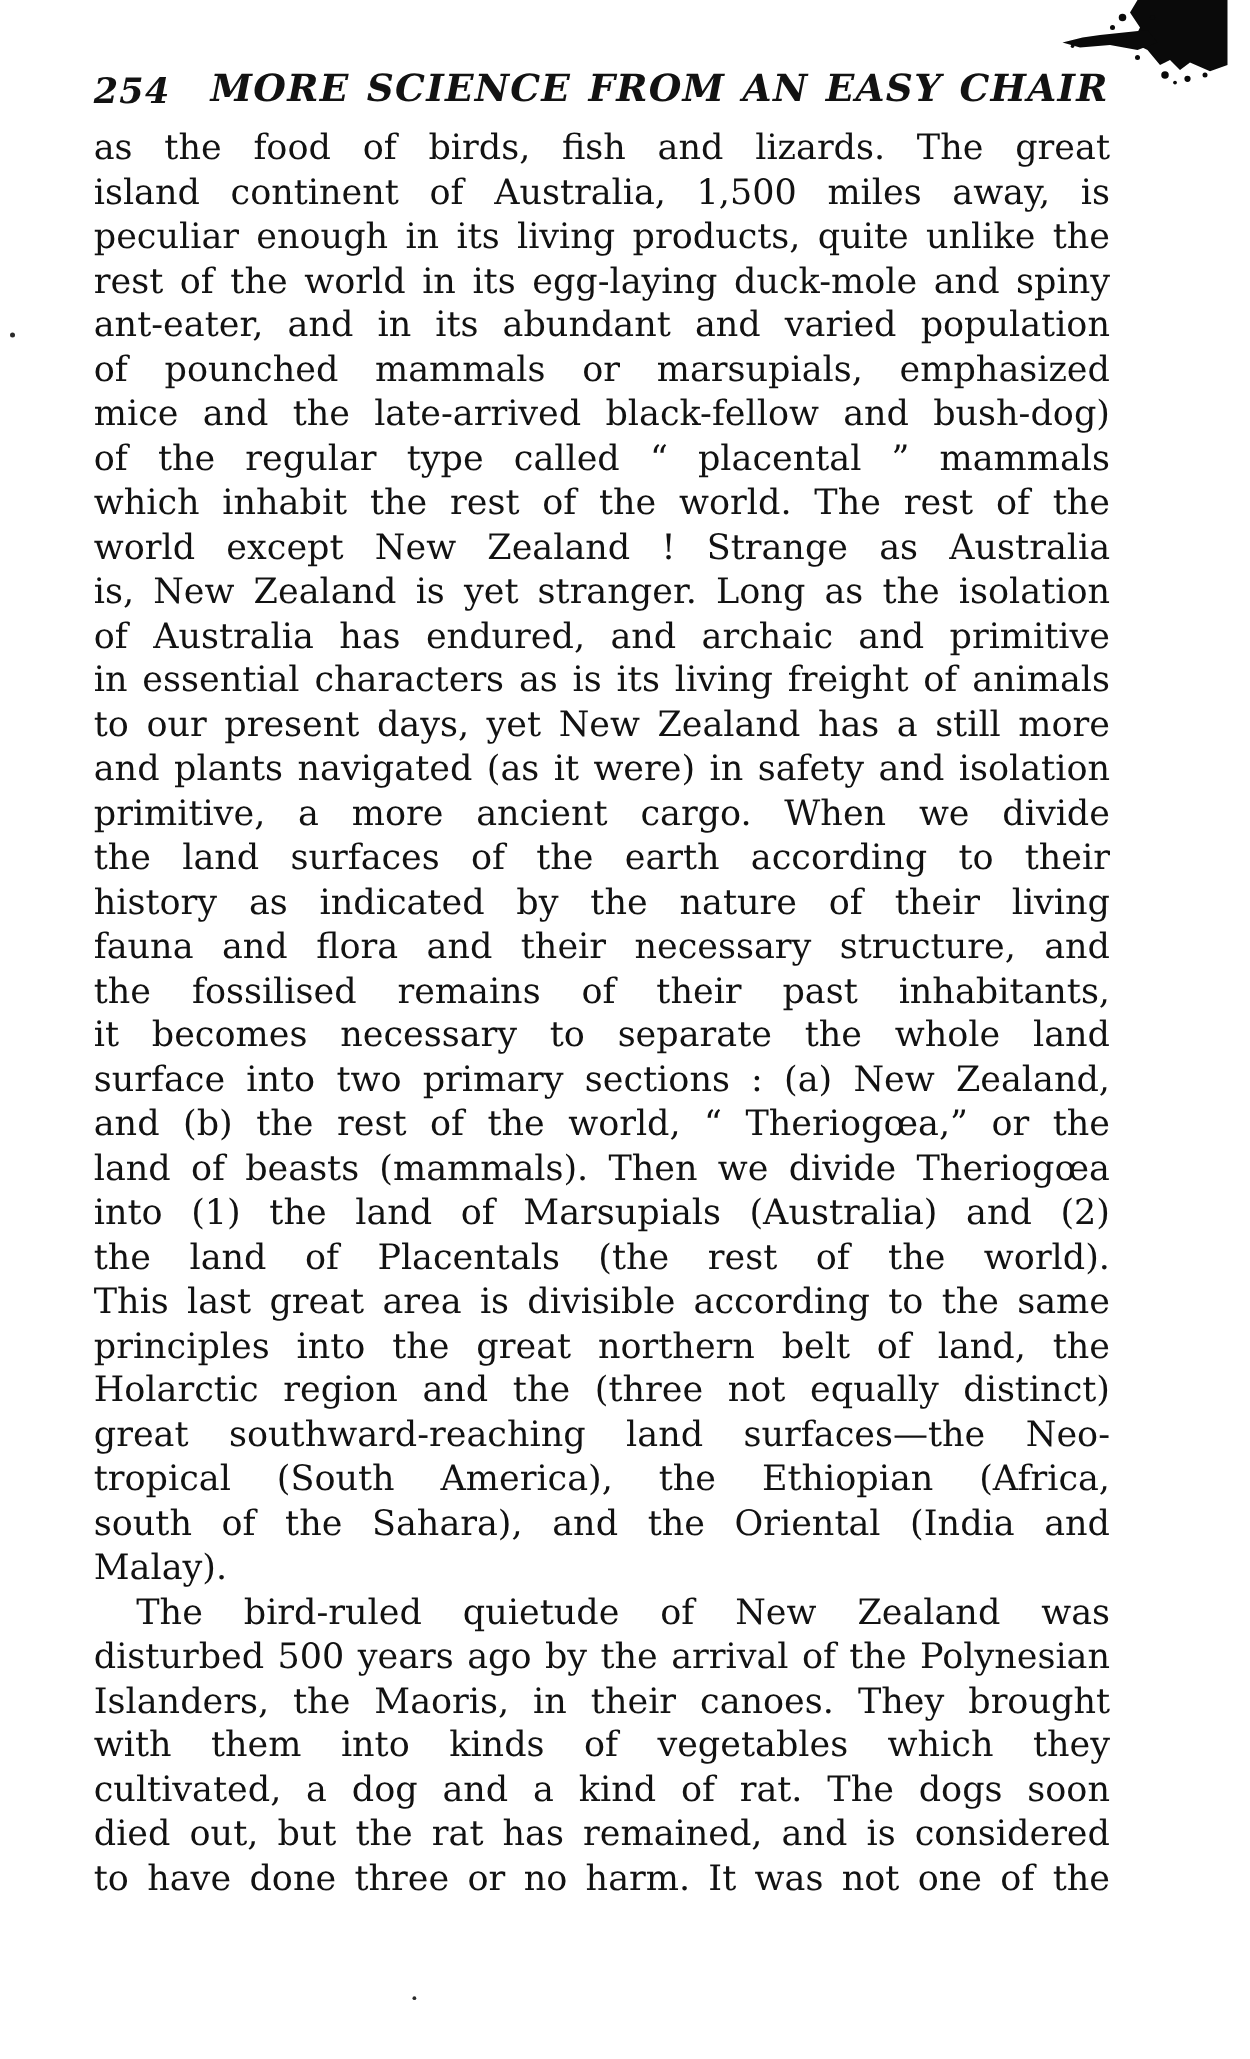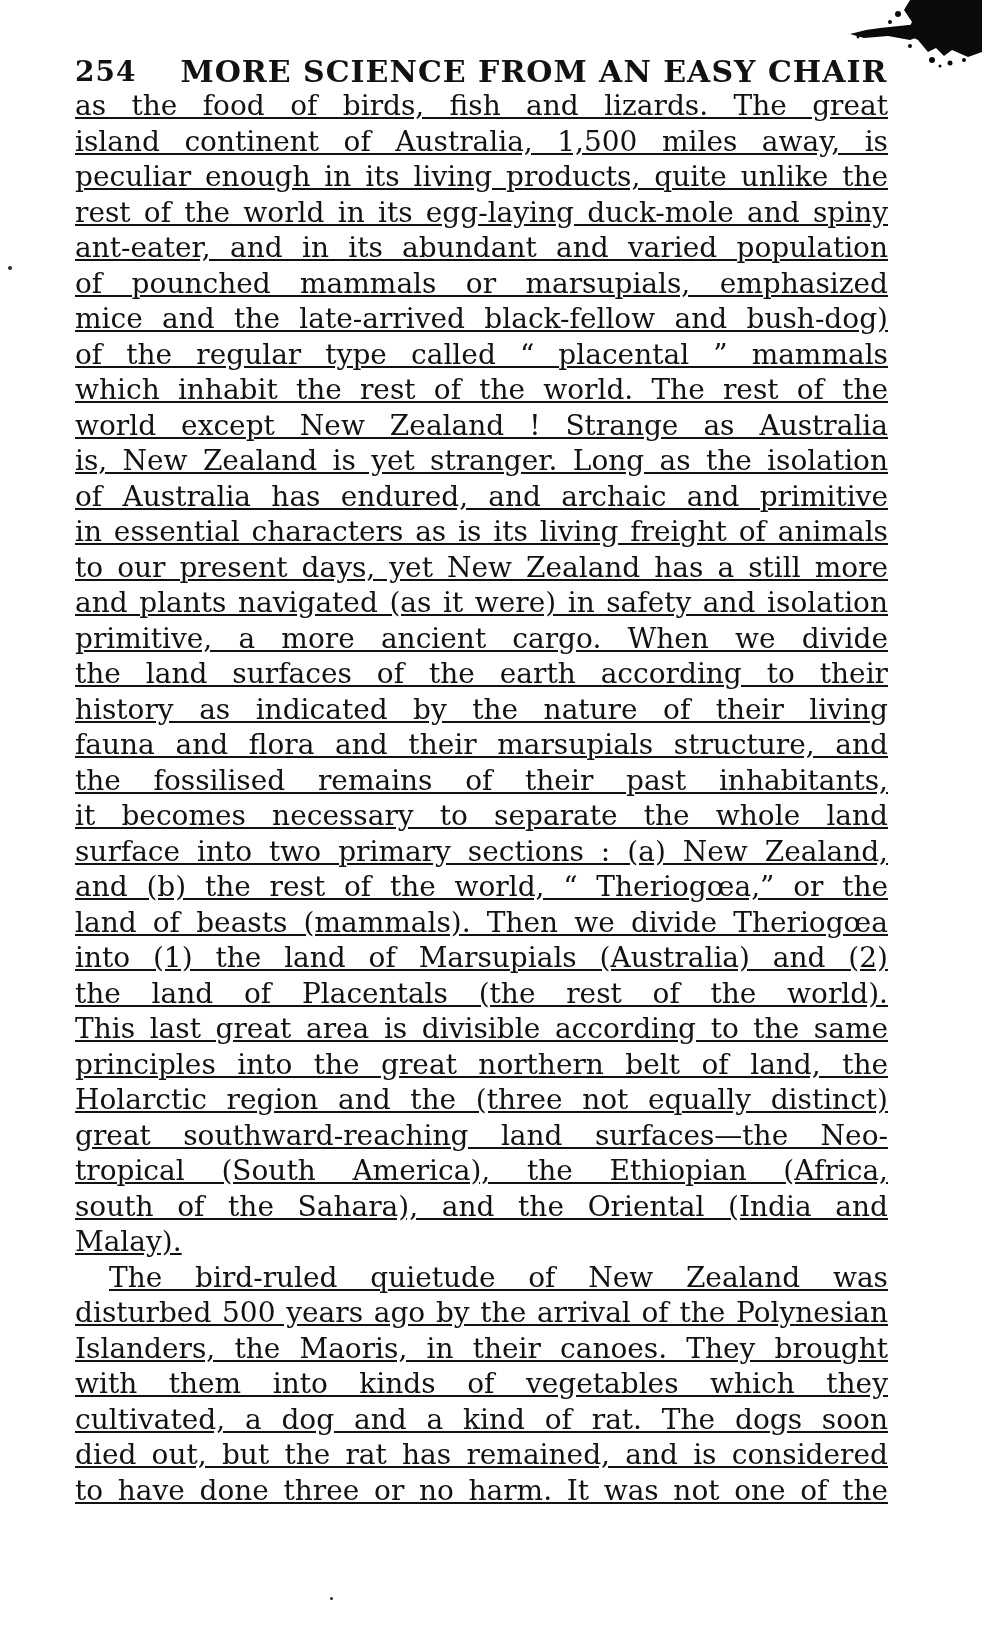--- a/index.html
+++ b/index.html
@@ -16,44 +16,44 @@
     color: #121212;
     overflow: hidden;
   }
   
   .page-header {
     position: absolute;
     left: 75px;
     top: 54px;
     width: 812px;
     display: flex;
-    align-items: center;
+    align-items: flex-end;
     font-size: 30px;
     font-weight: bold;
     letter-spacing: 1px;
     white-space: nowrap;
+    font-style: italic;
   }
   .page-number {
     font-size: 28px;
     flex: 0 0 auto;
   }
   .running-title {
     flex: 1 1 auto;
-    margin-left: 44px;
+    margin-left: 32px;
     text-align: justify;
     text-align-last: justify;
   }
   
   .page-body {
     position: absolute;
     left: 75px;
-    top: 88px;
+    top: 100px;
     width: 813px;
     font-size: 28px;
-    text-decoration: underline;
   }
   .paragraph { margin: 0; }
   .text-line {
     height: 35.5px;
     line-height: 35.5px;
     text-align: justify;
     text-align-last: justify;
     white-space: normal;
     overflow: visible;
   }
@@ -117,21 +117,21 @@
         <div class="text-line">which inhabit the rest of the world.  The rest of the</div>
         <div class="text-line">world except New Zealand !  Strange as Australia</div>
         <div class="text-line">is, New Zealand is yet stranger.  Long as the isolation</div>
         <div class="text-line">of Australia has endured, and archaic and primitive</div>
         <div class="text-line">in essential characters as is its living freight of animals</div>
         <div class="text-line">to our present days, yet New Zealand has a still more</div>
         <div class="text-line">and plants navigated (as it were) in safety and isolation</div>
         <div class="text-line">primitive, a more ancient cargo.  When we divide</div>
         <div class="text-line">the land surfaces of the earth according to their</div>
         <div class="text-line">history as indicated by the nature of their living</div>
-        <div class="text-line">fauna and flora and their marsupials structure, and</div>
+        <div class="text-line">fauna and flora and their necessary structure, and</div>
         <div class="text-line">the fossilised remains of their past inhabitants,</div>
         <div class="text-line">it becomes necessary to separate the whole land</div>
         <div class="text-line">surface into two primary sections : (a) New Zealand,</div>
         <div class="text-line">and (b) the rest of the world, “ Theriogœa,” or the</div>
         <div class="text-line">land of beasts (mammals).  Then we divide Theriogœa</div>
         <div class="text-line">into (1) the land of Marsupials (Australia) and (2)</div>
         <div class="text-line">the land of Placentals (the rest of the world).</div>
         <div class="text-line">This last great area is divisible according to the same</div>
         <div class="text-line">principles into the great northern belt of land, the</div>
         <div class="text-line">Holarctic region and the (three not equally distinct)</div>

